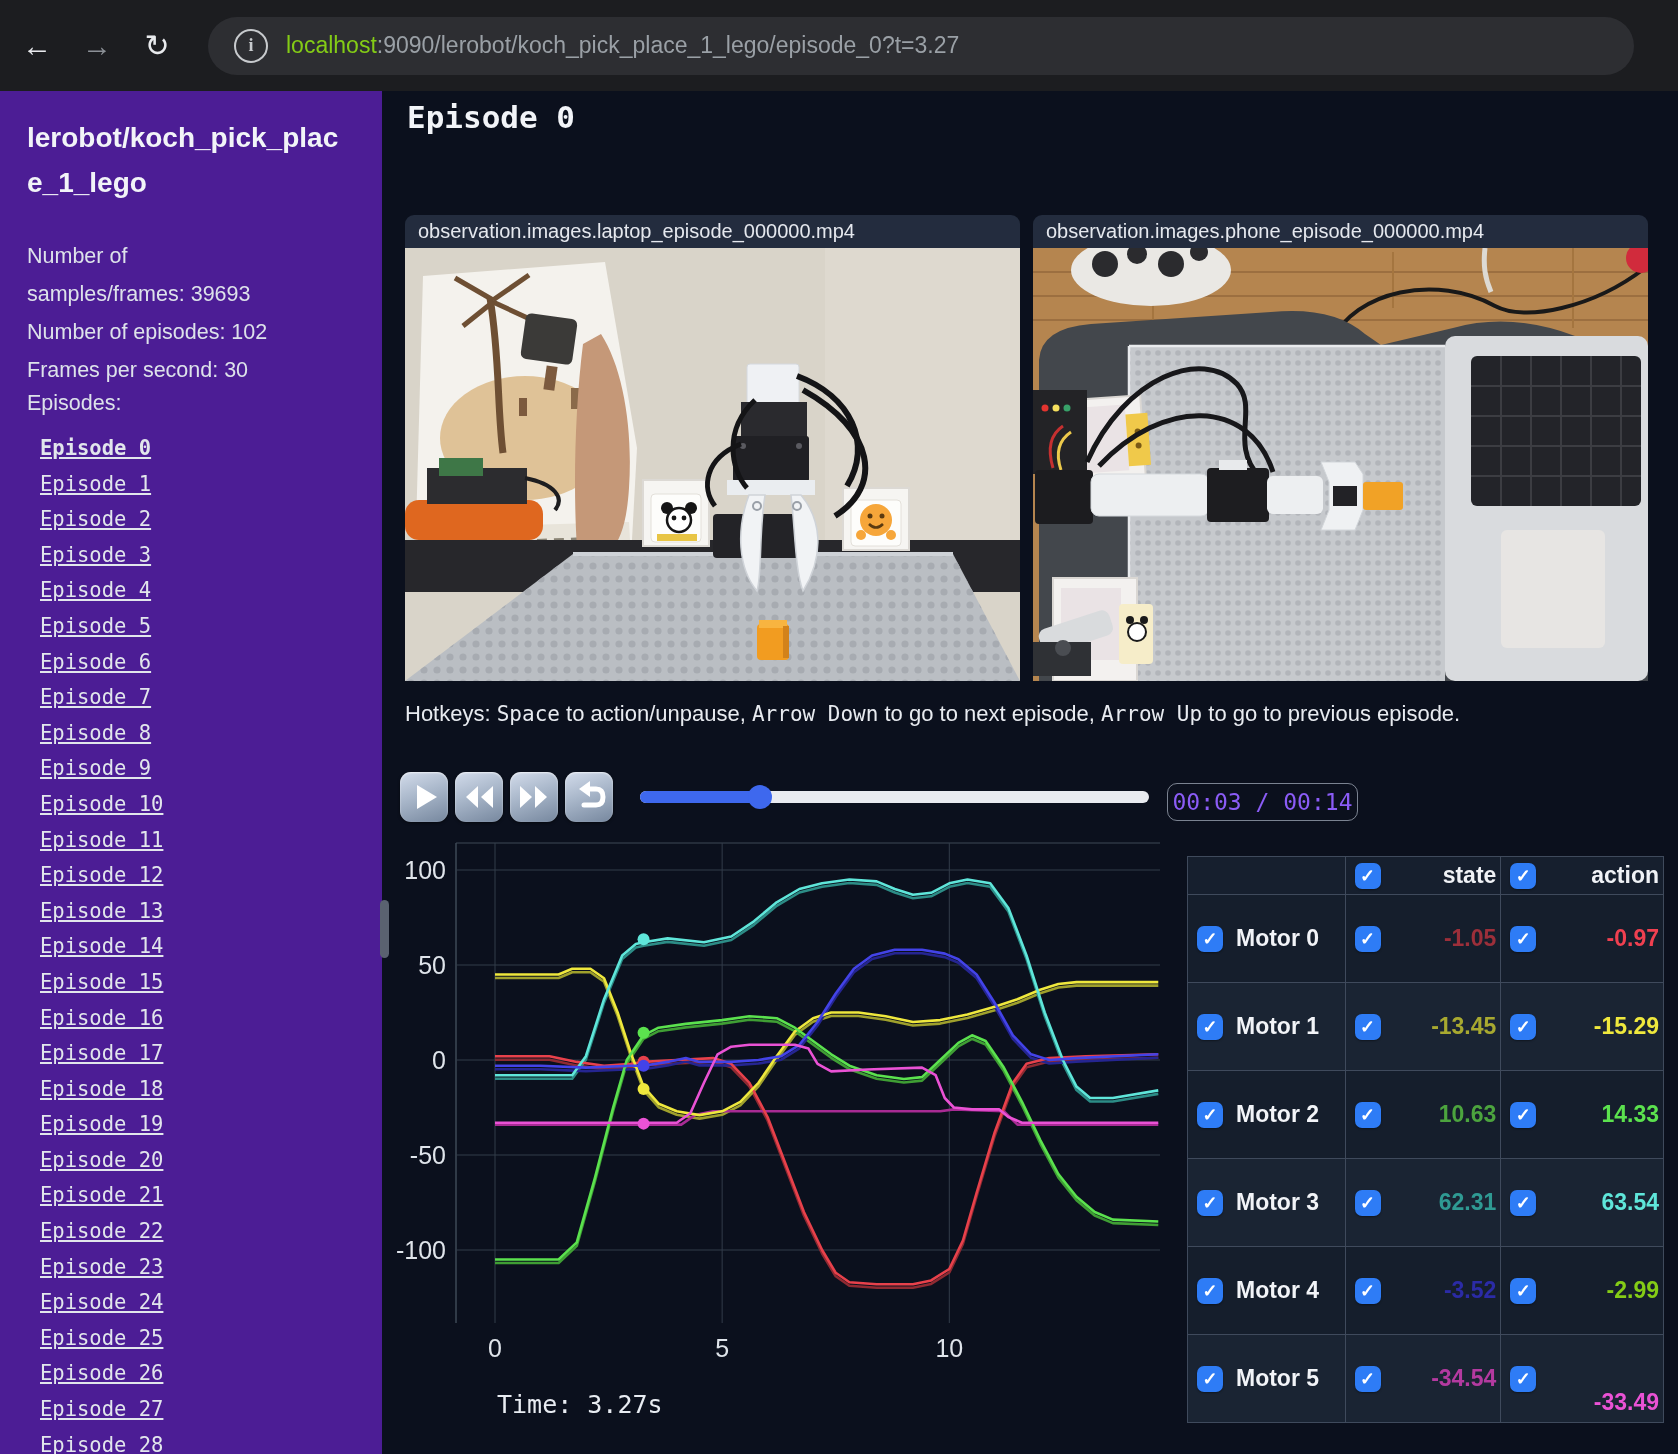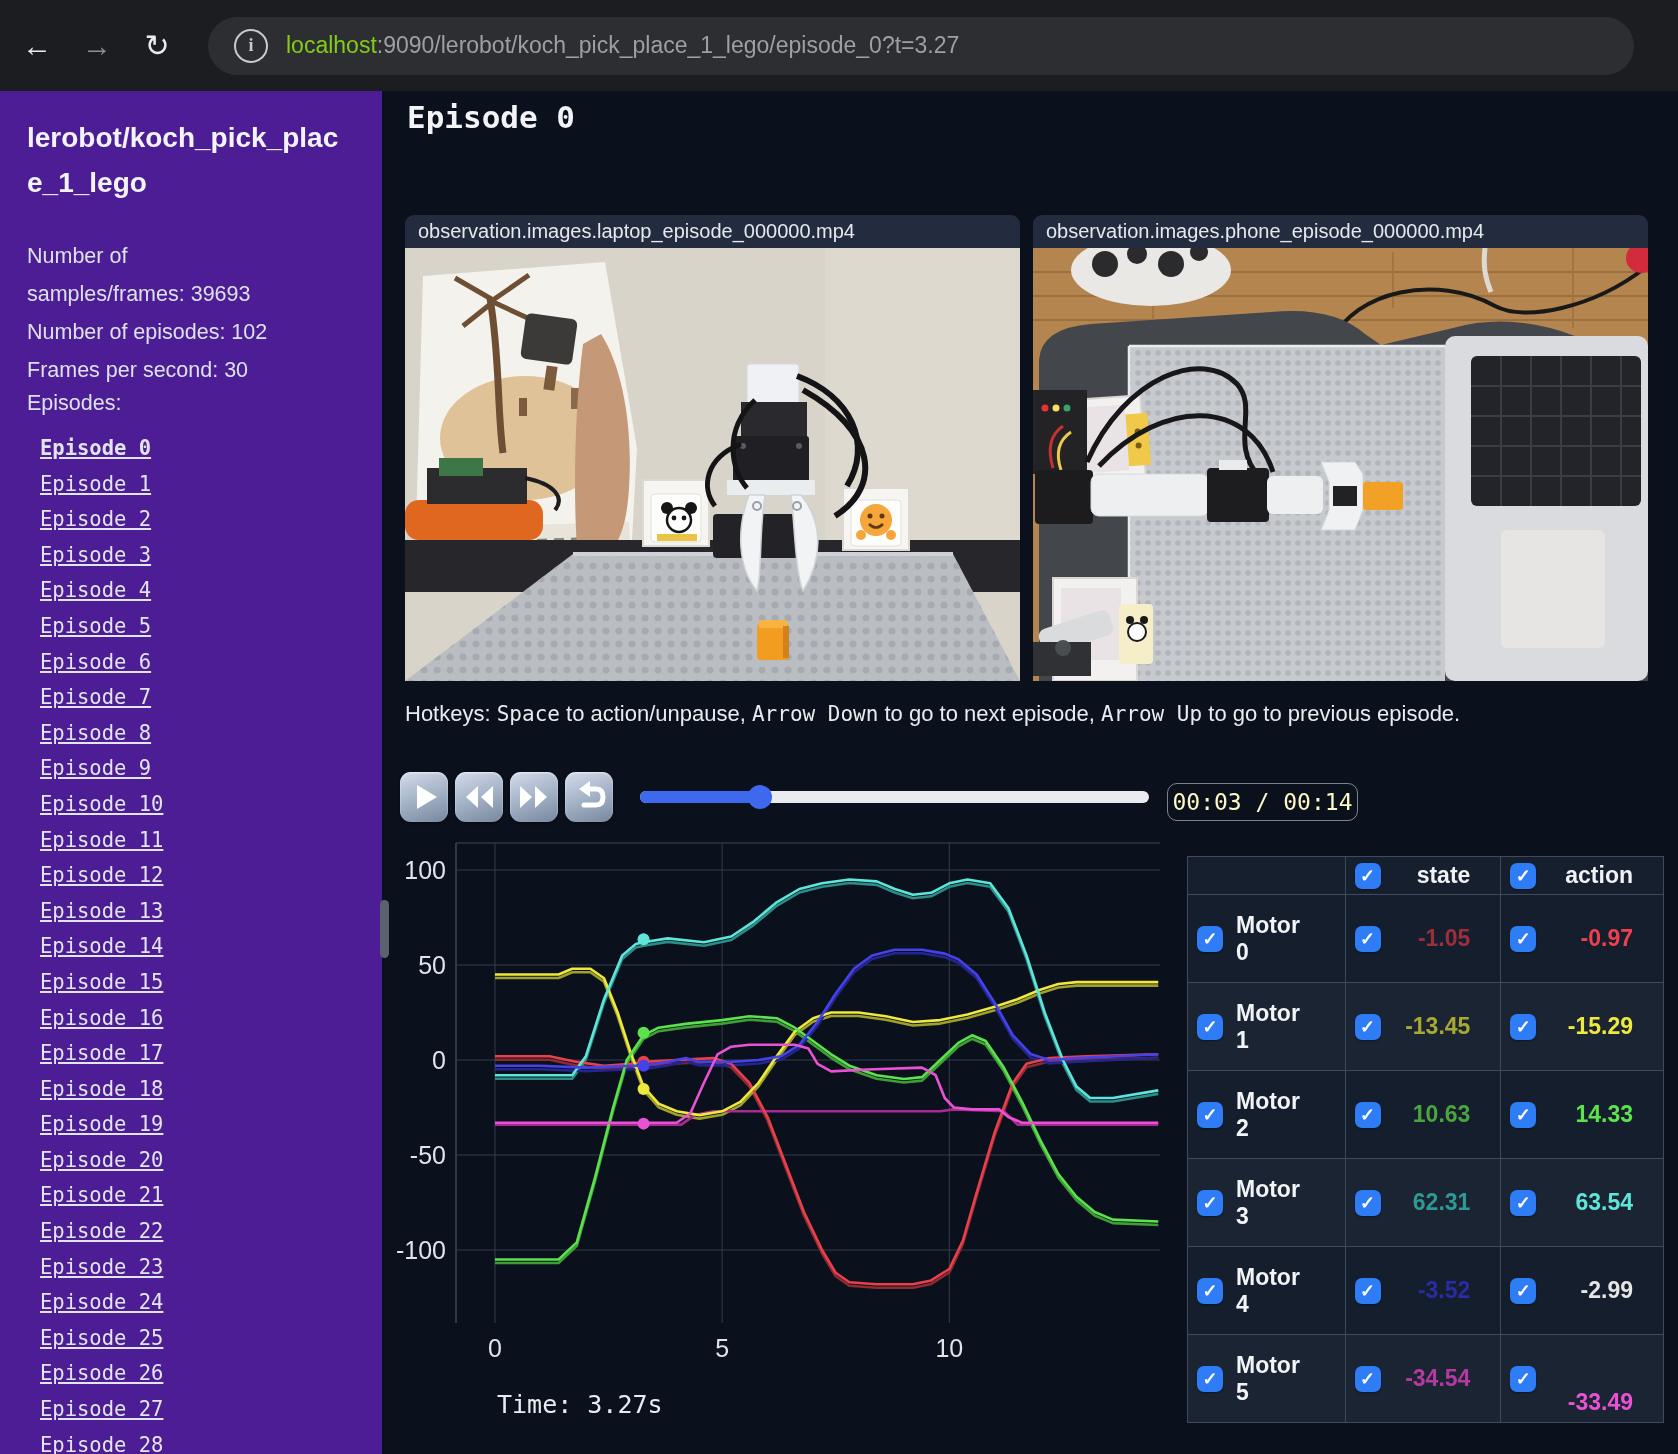--- a/index.html
+++ b/index.html
@@ -33,25 +33,25 @@
   .video-frame{width:615px;height:433px;overflow:hidden;background:#000}
   .video-frame svg{display:block}
 
   .hotkeys{position:absolute;left:23px;top:610px;font-size:22px;color:#e8ebf0;white-space:nowrap}
   .hotkeys .mono{font-family:"DejaVu Sans Mono",monospace;font-size:21px}
 
   .pbtn{position:absolute;top:681px;width:48px;height:50px;border-radius:11px;background:linear-gradient(160deg,#d3dceb 0%,#a9b7ca 45%,#76879e 100%);box-shadow:inset 0 1px 2px #ffffffaa, 0 1px 3px #00000088;display:flex;align-items:center;justify-content:center;cursor:pointer}
   .slider-track{position:absolute;left:258px;top:700px;width:509px;height:12px;border-radius:6px;background:#e9ebf0;cursor:pointer}
   .slider-fill{position:absolute;left:258px;top:700px;height:12px;border-radius:6px;background:#3e68ee}
   .slider-thumb{position:absolute;top:694px;width:24px;height:24px;border-radius:50%;background:#3e68ee;cursor:pointer}
-  .timebox{position:absolute;left:785px;top:692px;width:189px;height:36px;border:1.5px solid rgba(185,194,207,.65);border-radius:10px;display:flex;align-items:center;justify-content:center;font-family:"DejaVu Sans Mono",monospace;font-size:23px;color:#fef9c3}
+  .timebox{position:absolute;left:785px;top:692px;width:189px;height:36px;border:1.5px solid rgba(185,194,207,.65);border-radius:10px;display:flex;align-items:center;justify-content:center;font-family:"DejaVu Sans Mono",monospace;font-size:23px;color:#8b5cf6}
 
   
   .motor-table{position:absolute;left:805px;top:765px;width:477px;border-collapse:collapse}
-  .motor-table td,.motor-table th{border:1px solid #3f4a5c;box-sizing:border-box;padding:0 30px 0 9px;font-size:23px}
+  .motor-table td,.motor-table th{border:1px solid #3f4a5c;box-sizing:border-box;padding:0 4px 0 9px;font-size:23px}
   .motor-table th{height:38px;background:#161f2e;font-weight:bold;color:#f0f2f6;text-align:right}
   .motor-table td{height:88px;background:#151e2c}
   .motor-table tr.alt td{background:#1a2433}
   .motor-table .c0{width:158px}.motor-table .c1{width:156px}.motor-table .c2{width:163px}
   .cellflex{display:flex;align-items:center;gap:13px}
   .cellflex .val{flex:1;text-align:right;font-weight:bold}
   .cellflex .mlabel{font-weight:bold;color:#f2f4f8}
   .cb{width:26px;height:26px;background:var(--cb,#2e7cf6);border-radius:7px;display:inline-flex;align-items:center;justify-content:center;flex:0 0 auto;cursor:pointer;box-shadow:0 1px 2px #0006}
   .cb::before{content:"✓";color:#fff;font-size:18px;font-weight:bold}
 
@@ -479,21 +479,21 @@
             </td>
             <td class="c1">
               <span class="cellflex">
                 <span class="cb"></span>
                 <span class="val" style="color: rgb(43, 43, 166);">-3.52</span>
               </span>
             </td>
             <td class="c2">
               <span class="cellflex">
                 <span class="cb"></span>
-                <span class="val" style="color: #e5e5e5;">-2.99</span>
+                <span class="val" style="color: #84cc16;">-2.99</span>
               </span>
             </td>
           </tr>
           <tr class="alt">
             <td class="c0">
               <span class="cellflex">
                 <span class="cb"></span>
                 <span class="mlabel">Motor 5</span>
               </span>
             </td>

